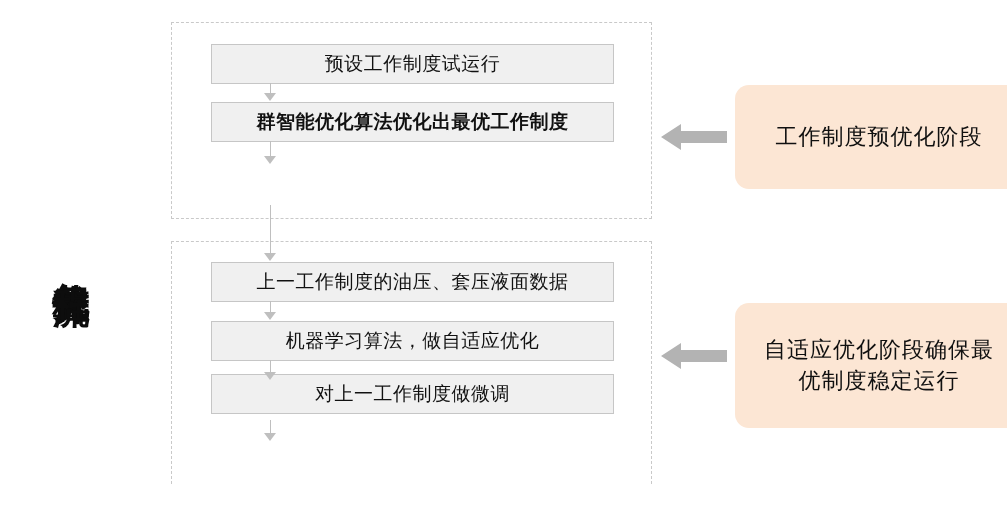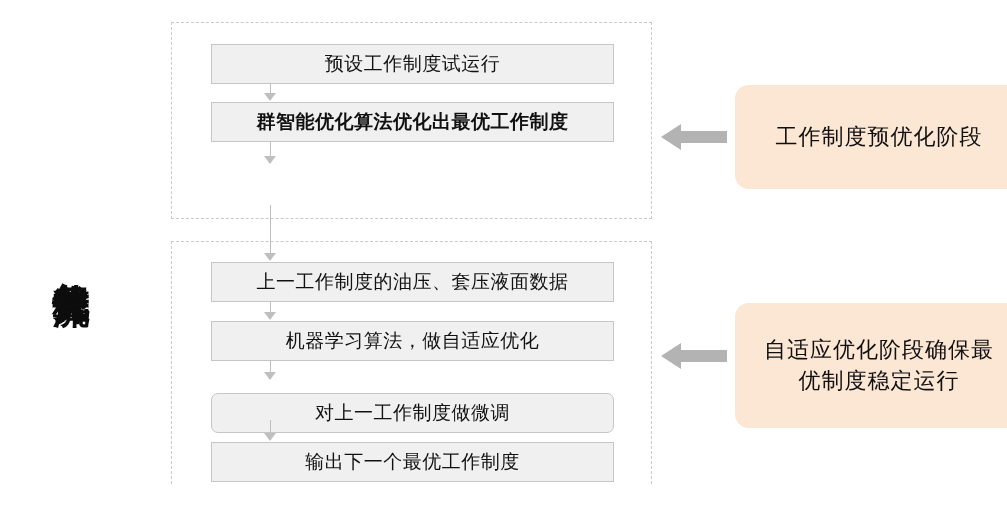--- a/index.html
+++ b/index.html
@@ -67,21 +67,21 @@
     white-space: nowrap;
   }
 
   
   #g1-step-0 { top: 21px; }
   #g1-step-1 { top: 79px; font-weight: bold; }
   #g1-step-2 { top: 143px; }
   
   #g2-step-0 { top: 20px; }
   #g2-step-1 { top: 79px; }
-  #g2-step-2 { top: 151px; border-radius: 7px; }
+  #g2-step-2 { top: 132px; }
   #g2-step-3 { top: 200px; }
 
   
   .connector {
     position: absolute;
     width: 13px;
     pointer-events: none;
   }
   .connector .shaft {
     position: absolute;
@@ -165,21 +165,20 @@
 
   <div class="group" id="group-1">
     <div class="step" id="g1-step-0">预设工作制度试运行</div>
     <div class="step" id="g1-step-1">群智能优化算法优化出最优工作制度</div>
   </div>
 
   <div class="group" id="group-2">
     <div class="step" id="g2-step-1">机器学习算法，做自适应优化</div>
     <div class="step" id="g2-step-0">上一工作制度的油压、套压液面数据</div>
     <div class="step" id="g2-step-2">对上一工作制度做微调</div>
-    <div class="step" id="g2-step-3">输出下一个最优工作制度</div>
   </div>
 
   <div class="connector" id="conn-g1-0">
     <div class="shaft"></div>
     <div class="head"></div>
   </div>
   <div class="connector" id="conn-g1-1">
     <div class="shaft"></div>
     <div class="head"></div>
   </div>

